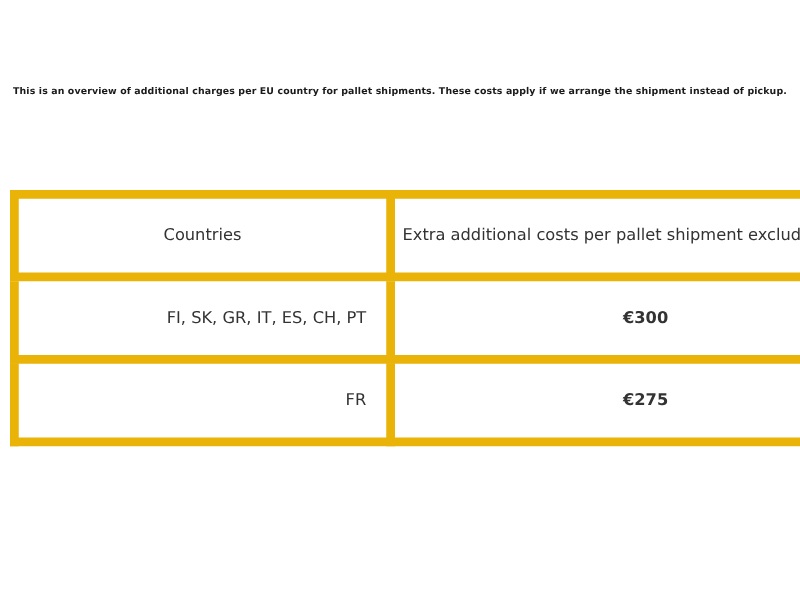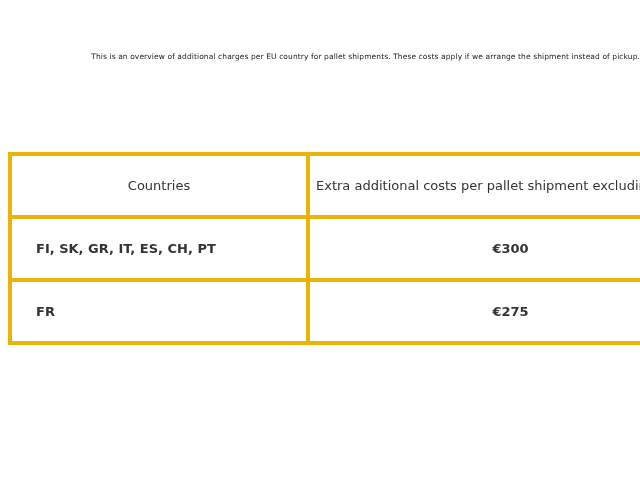--- a/index.html
+++ b/index.html
@@ -9,56 +9,56 @@
   }
   body {
     width: 640px;
     height: 480px;
     position: relative;
     overflow: hidden;
     font-family: "DejaVu Sans", sans-serif;
   }
   .intro {
     position: absolute;
-    top: 52px;
+    top: 68px;
     left: 0;
     right: 0;
     margin: 0;
-    text-align: right;
+    text-align: center;
     font-size: 7.5px;
-    font-weight: normal;
+    font-weight: bold;
     color: #1a1a1a;
     letter-spacing: 0.1px;
   }
   table.charges-table {
     position: absolute;
     left: 8px;
     top: 152px;
     width: 624px;
     border-collapse: collapse;
     table-layout: fixed;
     font-size: 13px;
     color: #333333;
   }
   .charges-table th,
   .charges-table td {
-    border: 4px solid #eab308;
+    border: 7px solid #eab308;
     height: 27px;
     padding: 16px;
     font-weight: normal;
     white-space: nowrap;
     overflow: hidden;
     vertical-align: middle;
     margin-left: 37px;
   }
   .col-countries { width: 262px; }
   .col-costs    { width: 360px; }
   th.col-countries { text-align: center; }
   th.col-costs  { text-align: left; padding-left: 6px; }
-  td.cell-countries { text-align: left; padding-left: 24px; font-weight: bold; }
+  td.cell-countries { text-align: right; padding-left: 24px; }
   td.cell-cost  { text-align: center; padding-left: 35px; font-weight: bold; }
 </style>
 </head>
 <body>
 
 <div class="page">
 
   <p class="intro">This is an overview of additional charges per EU country for pallet shipments. These costs apply if we arrange the shipment instead of pickup.</p>
 
   <table class="charges-table">

